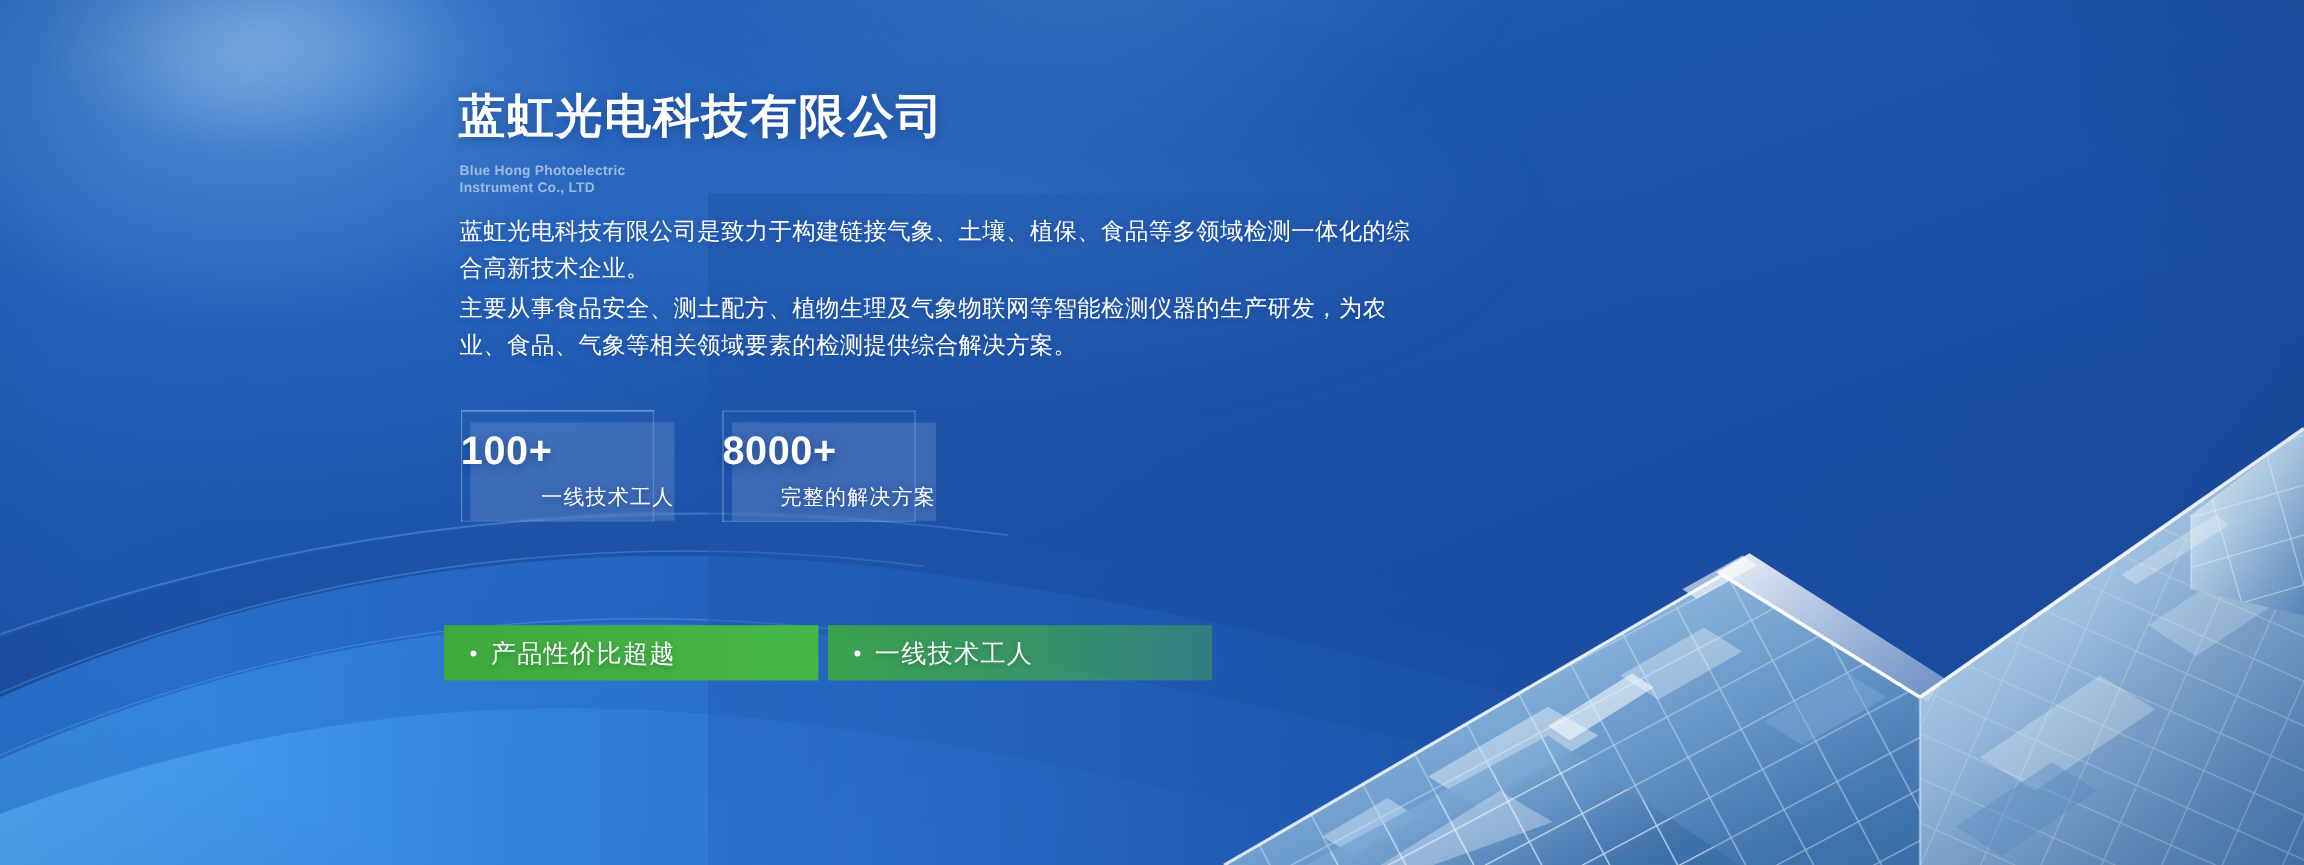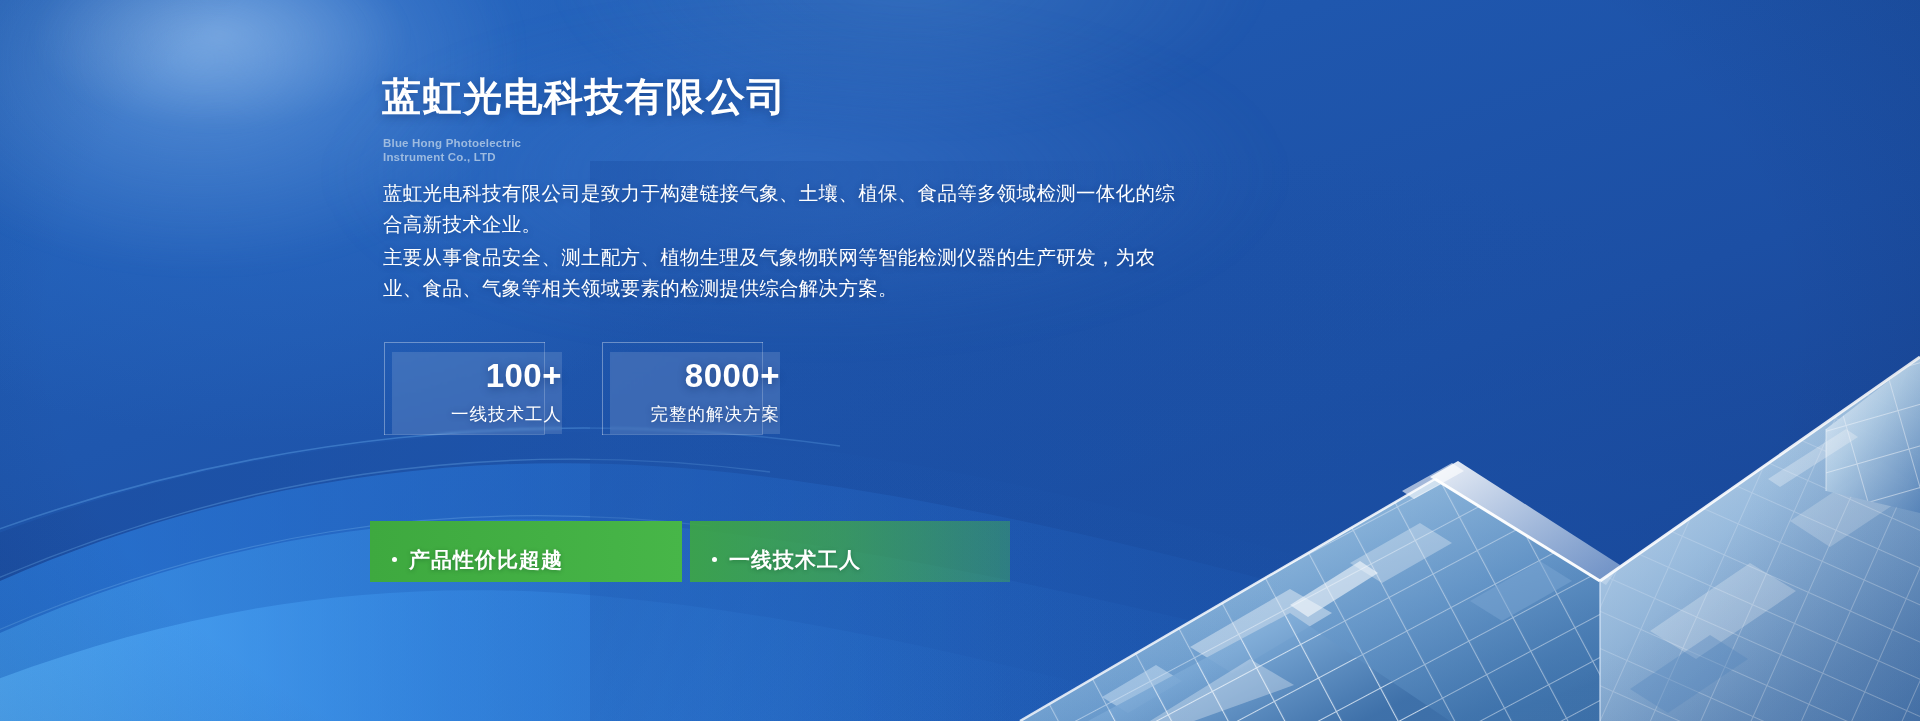--- a/index.html
+++ b/index.html
@@ -161,21 +161,21 @@
   .stat .frame3 {
     position: absolute;
     left: 0; top: 0;
     width: 160px; height: 92px;
     border-right: 1px solid rgba(255,255,255,0.22);
     border-bottom: 1px solid rgba(255,255,255,0.22);
   }
   .stat .num {
     position: relative;
     z-index: 3;
-    text-align: right;
+    text-align: left;
     width: 178px;
     font-size: 33px;
     font-weight: 700;
     color: #ffffff;
     line-height: 40px;
     letter-spacing: 0.5px;
     text-shadow: 0 2px 8px rgba(10,40,95,0.45);
   }
   .stat .lbl {
     position: relative;
@@ -193,23 +193,23 @@
   .tags {
     position: absolute;
     left: 370px; top: 491px;
     display: flex;
     align-items: stretch;
   }
   .tag {
     height: 45px;
     display: flex;
     align-items: center;
-    padding: 16px 28px 0 22px;
+    padding: 1px 28px 0 22px;
     font-size: 21px;
-    font-weight: 700;
+    font-weight: 400;
     color: #ffffff;
     letter-spacing: 1px;
     white-space: nowrap;
     text-shadow: 0 1px 4px rgba(8,60,30,0.35);
   }
   .tag .dot {
     display: inline-block;
     width: 5px; height: 5px;
     border-radius: 50%;
     background: #ffffff;

